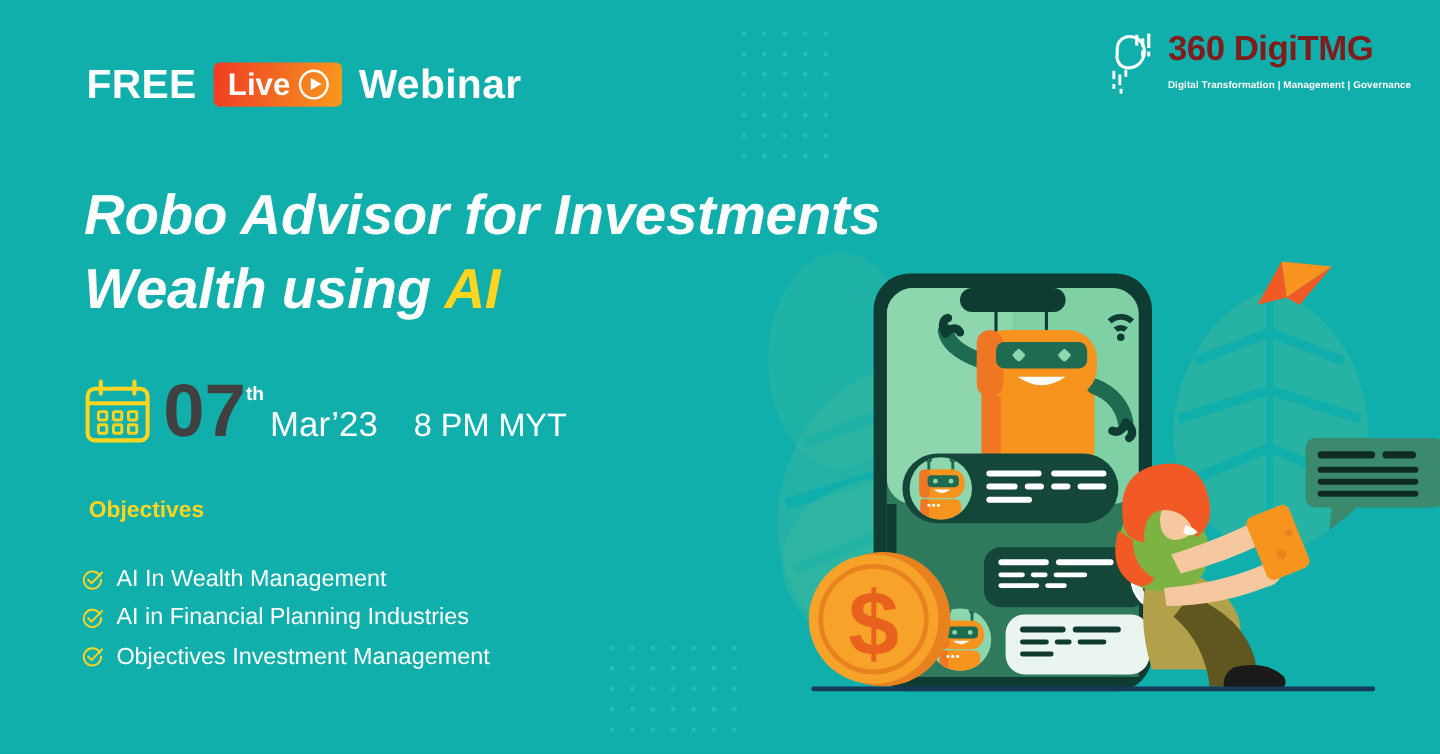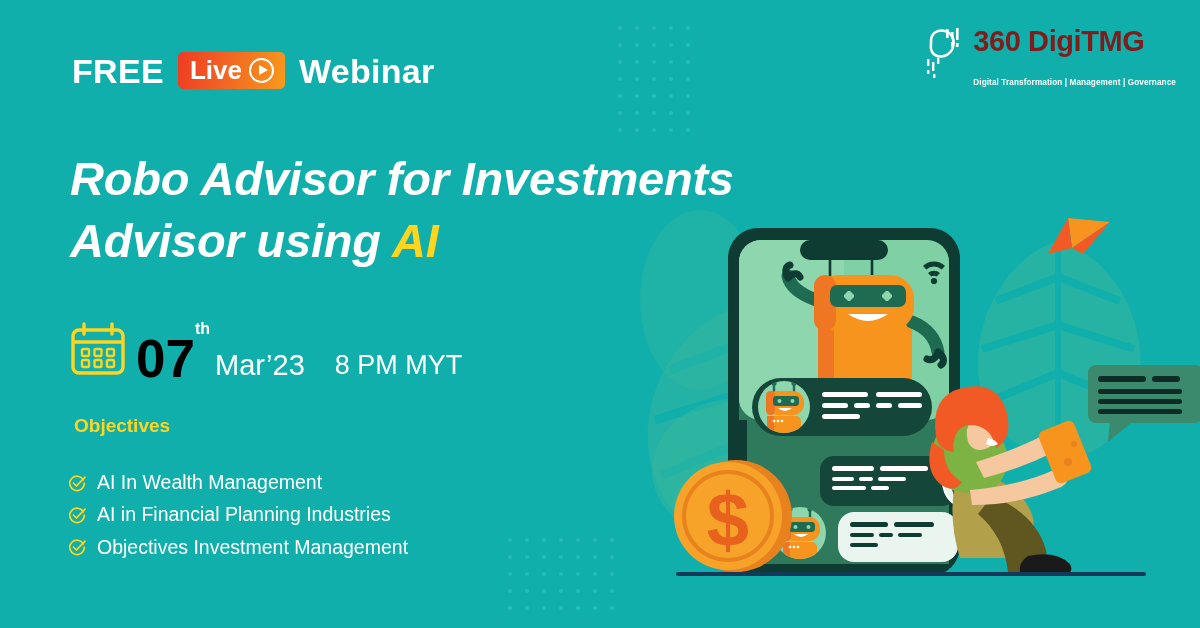--- a/index.html
+++ b/index.html
@@ -48,35 +48,35 @@
     border-left:9px solid #fff;
     border-top:5.3px solid transparent;
     border-bottom:5.3px solid transparent;
   }
 
   
   .logo { position:absolute; right:24px; top:26px; display:flex; align-items:flex-start; gap:9px; }
   .logo-mark { width:42px; height:52px; flex:none; margin-top:1px; }
   .logo-texts { display:flex; flex-direction:column; align-items:flex-start; }
   .logo-word { color:#7f1d1d; font-size:29px; font-weight:bold; letter-spacing:-.4px; line-height:1.05; white-space:nowrap; }
-  .logo-tag { color:#fff; font-size:8.2px; font-weight:bold; letter-spacing:.1px; white-space:nowrap; margin-top:22px; }
+  .logo-tag { color:#fff; font-size:8.2px; font-weight:bold; letter-spacing:.1px; white-space:nowrap; margin-top:10px; }
 
   
   .headline {
     position:absolute; left:70px; top:148px; width:760px;
     color:#ffffff; font-size:47px; font-weight:bold; line-height:1.32;
     letter-spacing:-.2px;
     font-style:italic;
   }
   .headline .accent { color:#ffd520; }
 
   
   .date-row { position:absolute; left:68px; top:312px; display:flex; align-items:center; }
   .cal-icon { width:60px; height:58px; flex:none; }
-  .date-day { color:#000000; font-size:53px; font-weight:bold; line-height:1; margin-left:8px;margin-top:20px; }
+  .date-day { color:#404040; font-size:62px; font-weight:bold; line-height:1; margin-left:8px; }
   .date-sup { color:#fff; font-size:16px; font-weight:bold; align-self:flex-start; margin-top:8px; }
   .date-mon { color:#fff; font-size:29px; font-weight:normal; margin-left:5px; align-self:flex-end; margin-bottom:3px; }
   .date-time { color:#fff; font-size:27px; font-weight:normal; margin-left:30px; align-self:flex-end; margin-bottom:4px; }
 
   
   .obj-title { position:absolute; left:74px; top:415px; color:#ffd520; font-size:19px; font-weight:bold; }
   .obj-list { position:absolute; left:68px; top:471px; display:flex; flex-direction:column; gap:9px; }
   .obj-item { display:flex; align-items:center; gap:11px; }
   .obj-check { width:18px; height:18px; flex:none; }
   .obj-label { color:#ffffff; font-size:19.5px; line-height:1.2; white-space:nowrap; }
@@ -204,21 +204,21 @@
       <rect x="11" y="47" width="2.4" height="4" fill="#fff"></rect>
     </svg>
     <span class="logo-texts">
       <span class="logo-word">360 DigiTMG</span>
       <span class="logo-tag">Digital Transformation | Management | Governance</span>
     </span>
   </div>
 
   <div class="headline">
     <div>Robo Advisor for Investments</div>
-    <div><span>Advisor using </span><span class="accent">AI</span></div>
+    <div><span>Wealth using </span><span class="accent">AI</span></div>
   </div>
 
   <div class="date-row">
     <svg class="cal-icon" viewBox="0 0 60 58">
       <rect x="5" y="10" width="50" height="43" rx="6" fill="none" stroke="#ffd520" stroke-width="3.4"></rect>
       <path d="M5 22 H55" stroke="#ffd520" stroke-width="3.4"></path>
       <path d="M16 4 v10 M44 4 v10" stroke="#ffd520" stroke-width="3.4" stroke-linecap="round"></path>
       <rect x="14" y="29" width="7" height="7" rx="1.4" fill="none" stroke="#ffd520" stroke-width="2.4"></rect>
       <rect x="26.5" y="29" width="7" height="7" rx="1.4" fill="none" stroke="#ffd520" stroke-width="2.4"></rect>
       <rect x="39" y="29" width="7" height="7" rx="1.4" fill="none" stroke="#ffd520" stroke-width="2.4"></rect>

